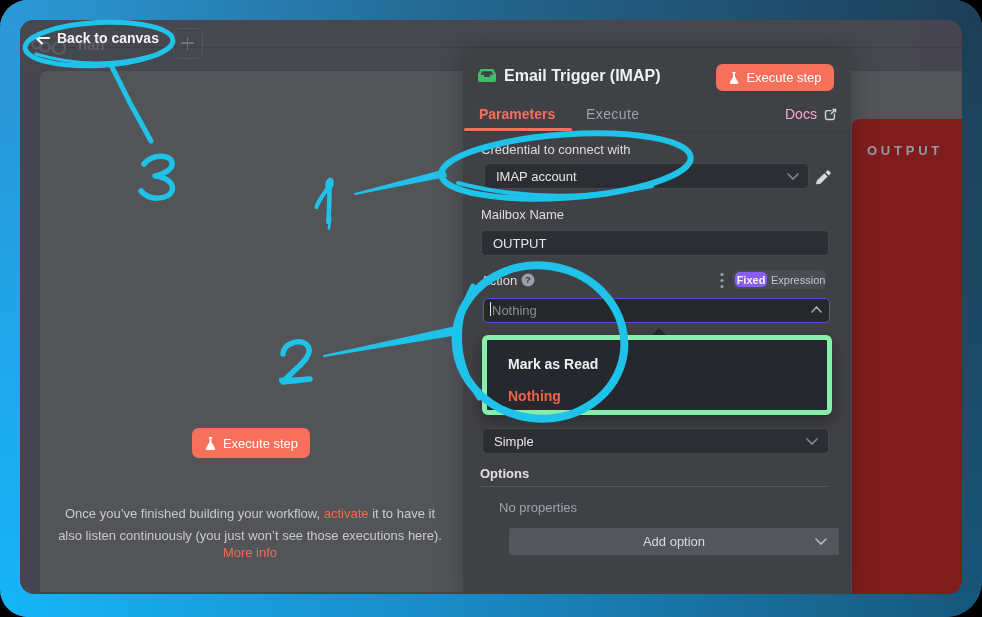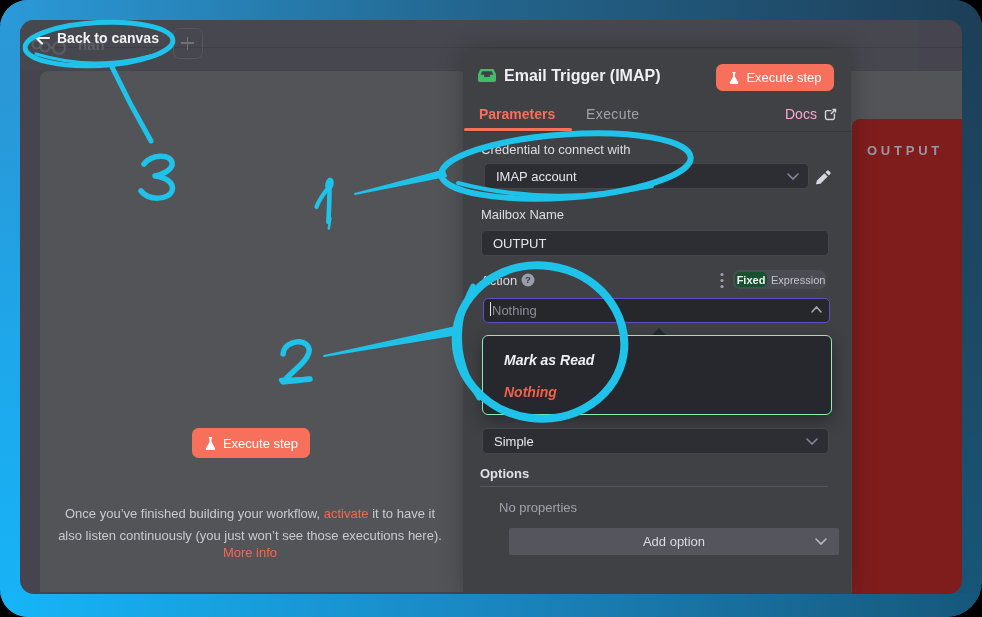--- a/index.html
+++ b/index.html
@@ -46,27 +46,27 @@
   .tabunderline{position:absolute;left:1px;top:79px;width:108px;height:3px;background:#f7705b;border-radius:2px;}
   .tabborder{position:absolute;left:0;top:82px;width:388px;height:1px;background:rgba(0,0,0,0.12);}
 
   .label{position:absolute;font-size:13px;color:#dcdde2;}
   .inputbox{position:absolute;box-sizing:border-box;background:#2d2e33;border:1px solid #45464e;border-radius:5px;display:flex;align-items:center;color:#e4e5ea;font-size:13px;}
   .inputbox .txt{margin-left:11px;text-align:center;}
   .chev{position:absolute;right:10px;top:50%;margin-top:-3.5px;}
   .optbtn{position:absolute;left:46px;top:479px;width:330px;height:27px;background:#54555d;border-radius:2px;display:flex;align-items:center;justify-content:center;color:#dadbe1;font-size:13px;}
 
   .toggle{position:absolute;left:270px;top:221px;width:93px;height:19px;background:#4a4b53;border-radius:6px;}
-  .fixedpill{position:absolute;left:2px;top:2px;width:32px;height:15px;background:#14532d;border-radius:5px;color:#f2f3f6;font-size:11px;font-weight:700;display:flex;align-items:center;justify-content:center;}
+  .fixedpill{position:absolute;left:2px;top:2px;width:32px;height:15px;background:#8b5cf6;border-radius:5px;color:#f2f3f6;font-size:11px;font-weight:700;display:flex;align-items:center;justify-content:center;}
   .exprtxt{position:absolute;left:38px;top:2.5px;color:#c3c5cf;font-size:11px;line-height:14px;}
 
   .focussel{position:absolute;left:20px;top:248.5px;width:347px;height:25px;box-sizing:border-box;background:#26272b;border:1.5px solid #5a50cf;border-radius:5px;display:flex;align-items:center;color:#8c8e99;font-size:13px;}
   .cursorbar{position:absolute;left:6px;top:3.5px;width:1px;height:14px;background:#e8e9ee;}
 
-  .menu{position:absolute;left:19px;top:286px;width:350px;height:80px;box-sizing:border-box;background:#27282d;border:1px solid #86efac;border-radius:6px;box-shadow:0 6px 16px rgba(0,0,0,0.35);font-style:italic;}
+  .menu{position:absolute;left:19px;top:286px;width:350px;height:80px;box-sizing:border-box;background:#27282d;border:5px solid #86efac;border-radius:6px;box-shadow:0 6px 16px rgba(0,0,0,0.35);}
   .mi1{position:absolute;left:21px;top:16px;font-size:14px;font-weight:700;color:#edeff3;}
   .mi2{position:absolute;left:21px;top:48px;font-size:14px;font-weight:700;color:#f0614c;}
   .caret{position:absolute;left:189px;top:279px;width:0;height:0;border-left:7px solid transparent;border-right:7px solid transparent;border-bottom:7px solid #27282d;}
 
   .optdivider{position:absolute;left:17px;top:437px;width:348px;height:1px;background:#55565e;}
   .optlabel{position:absolute;left:17px;top:417px;font-size:13px;font-weight:700;color:#e0e1e7;}
   .noprops{position:absolute;left:36px;top:451px;font-size:13px;color:#a0a2ad;}
 </style>
 </head>
 <body>

